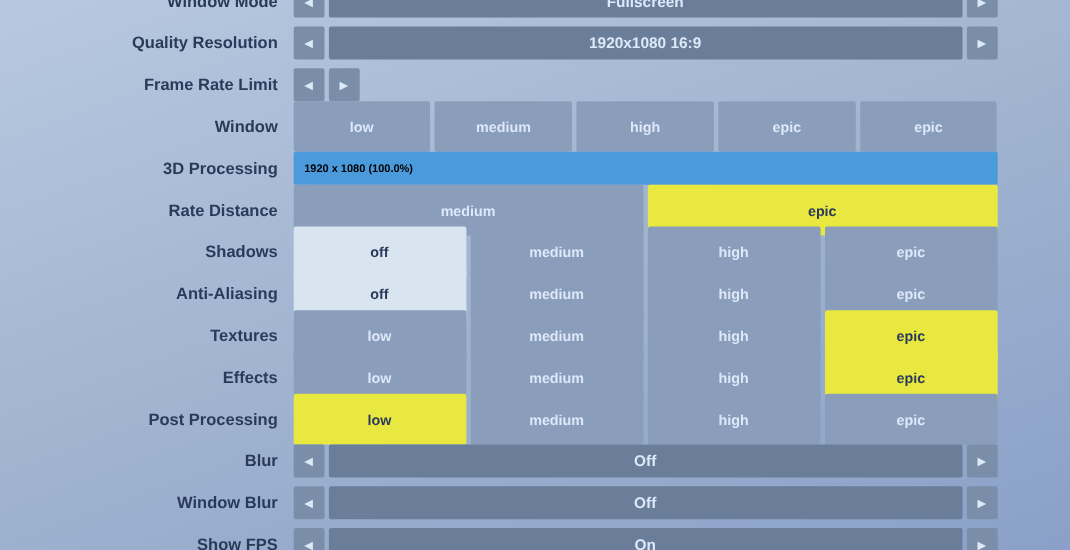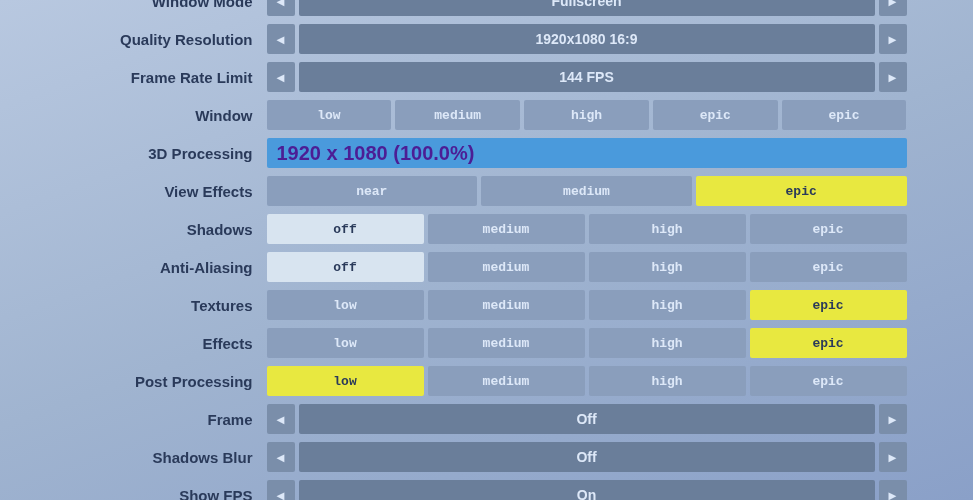--- a/index.html
+++ b/index.html
@@ -75,54 +75,53 @@
 
     
     .seg-group {
       display: flex;
       gap: 4px;
       flex: 1;
     }
 
     .seg-btn {
       flex: 1;
-      height: 30px;
+      height: 46px;
       background: #8a9ebc;
       border: none;
       cursor: pointer;
       color: #dde8f8;
       font-size: 13px;
       font-weight: bold;
       border-radius: 2px;
       display: flex;
       align-items: center;
       justify-content: center;
-      font-family: Liberation Mono, monospace;
     }
 
     .seg-btn.active-yellow {
       background: #e8e840;
       color: #2a3a5a;
     }
 
     .seg-btn.active-white {
       background: #d8e4f0;
       color: #2a3a5a;
     }
 
     
     .res-display {
       flex: 1;
       height: 30px;
       background: #4a9adc;
       display: flex;
       align-items: center;
       padding-left: 10px;
-      color: #4c1d95;
-      font-size: 20px;
+      color: #000000;
+      font-size: 10px;
       font-weight: bold;
       border-radius: 2px;
     }
 
     
     .quality-row .seg-group {
       gap: 4px;
     }
   </style>
 </head>
@@ -142,21 +141,20 @@
       <div class="setting-control">
         <button class="arrow-btn">◄</button>
         <div class="value-display">1920x1080 16:9</div>
         <button class="arrow-btn">►</button>
       </div>
     </div>
     <div class="setting-row">
       <div class="setting-label">Frame Rate Limit</div>
       <div class="setting-control">
         <button class="arrow-btn">◄</button>
-        <div class="value-display">144 FPS</div>
         <button class="arrow-btn">►</button>
       </div>
     </div>
     <div class="setting-row quality-row">
       <div class="setting-label">Window</div>
       <div class="setting-control">
         <div class="seg-group">
           <button class="seg-btn">low</button>
           <button class="seg-btn">medium</button>
           <button class="seg-btn">high</button>
@@ -165,24 +163,23 @@
         </div>
       </div>
     </div>
     <div class="setting-row">
       <div class="setting-label">3D Processing</div>
       <div class="setting-control">
         <div class="res-display">1920 x 1080 (100.0%)</div>
       </div>
     </div>
     <div class="setting-row">
-      <div class="setting-label">View Effects</div>
-      <div class="setting-control">
-        <div class="seg-group">
-          <button class="seg-btn">near</button>
+      <div class="setting-label">Rate Distance</div>
+      <div class="setting-control">
+        <div class="seg-group">
           <button class="seg-btn">medium</button>
           <button class="seg-btn active-yellow">epic</button>
         </div>
       </div>
     </div>
     <div class="setting-row">
       <div class="setting-label">Shadows</div>
       <div class="setting-control">
         <div class="seg-group">
           <button class="seg-btn active-white">off</button>
@@ -230,29 +227,29 @@
       <div class="setting-control">
         <div class="seg-group">
           <button class="seg-btn active-yellow">low</button>
           <button class="seg-btn">medium</button>
           <button class="seg-btn">high</button>
           <button class="seg-btn">epic</button>
         </div>
       </div>
     </div>
     <div class="setting-row">
-      <div class="setting-label">Frame</div>
+      <div class="setting-label">Blur</div>
       <div class="setting-control">
         <button class="arrow-btn">◄</button>
         <div class="value-display">Off</div>
         <button class="arrow-btn">►</button>
       </div>
     </div>
     <div class="setting-row">
-      <div class="setting-label">Shadows Blur</div>
+      <div class="setting-label">Window Blur</div>
       <div class="setting-control">
         <button class="arrow-btn">◄</button>
         <div class="value-display">Off</div>
         <button class="arrow-btn">►</button>
       </div>
     </div>
     <div class="setting-row">
       <div class="setting-label">Show FPS</div>
       <div class="setting-control">
         <button class="arrow-btn">◄</button>

